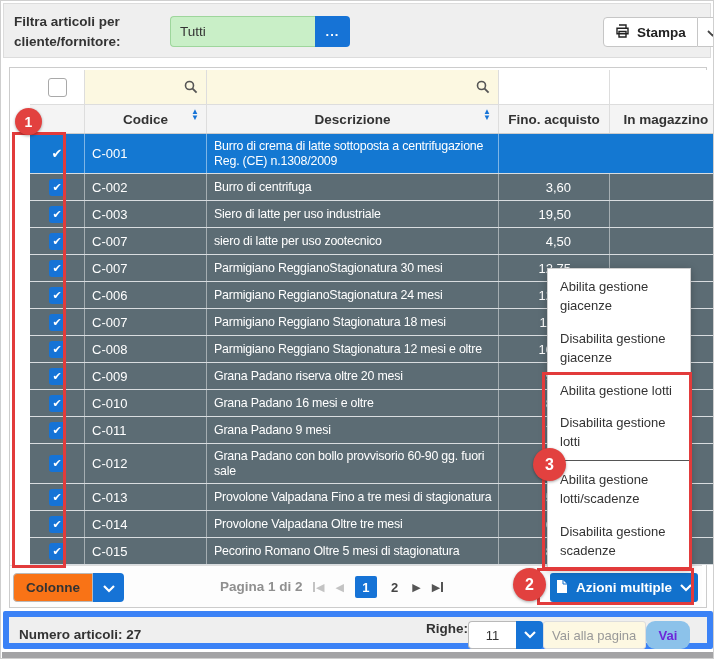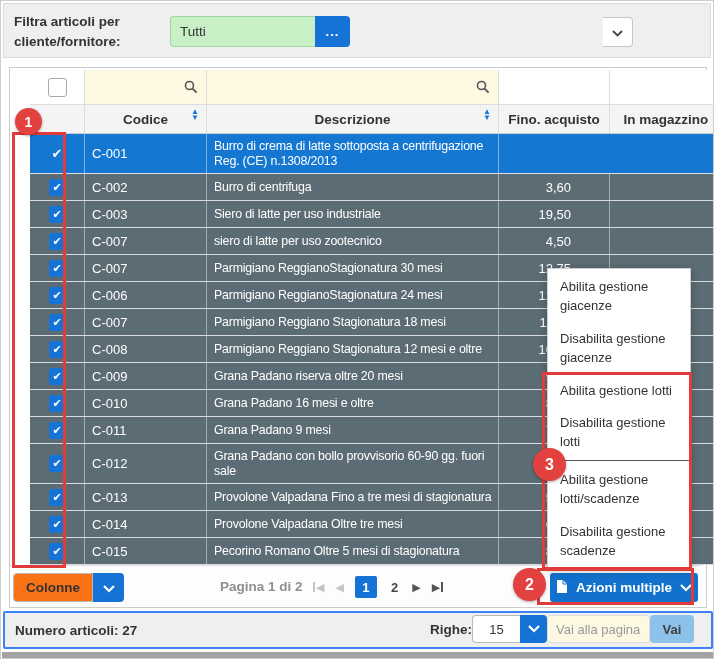--- a/index.html
+++ b/index.html
@@ -74,34 +74,34 @@
   .pg-btn.dim{color:#c3c3c3;}
   .pg-bar{display:inline-block;width:2px;height:10px;background:currentColor;}
   .pg-num{font-size:13px;font-weight:bold;color:#444;cursor:pointer;padding:0 3px;}
   .pg-num.active{background:#1673d6;color:#fff;width:22px;height:22px;display:flex;align-items:center;
     justify-content:center;border-radius:2px;padding:0;}
   .azioni-btn{position:absolute;left:540px;top:7px;width:148px;height:29px;background:#1271cc;border:none;
     border-radius:3px;color:#fff;font-size:13.5px;font-weight:bold;display:flex;align-items:center;
     justify-content:center;gap:8px;cursor:pointer;font-family:inherit;}
   
   .footer{position:absolute;left:2px;top:610px;width:710px;height:38px;background:#efefef;
-    border:2px solid #3b82f6;border-radius:2px;box-sizing:border-box;}
+    border:6px solid #3b82f6;border-radius:2px;box-sizing:border-box;}
   .count-label{position:absolute;left:10px;top:0;height:36px;line-height:36px;font-size:13.5px;
     font-weight:bold;color:#333;}
-  .footer-right{position:absolute;right:17px;top:4px;height:24px;display:flex;align-items:center;gap:0;}
+  .footer-right{position:absolute;right:17px;top:4px;height:24px;display:flex;gap:0;}
   .righe-label{font-size:13.5px;font-weight:bold;color:#333;}
   .righe-select{display:flex;height:28px;cursor:pointer;}
   .righe-value{width:47px;background:#fff;border:1px solid #b9b9b9;border-right:none;border-radius:4px 0 0 4px;
     display:flex;align-items:center;justify-content:center;font-size:13px;color:#333;}
   .righe-caret{width:27px;background:#1673d6;border-radius:0 4px 4px 0;display:flex;align-items:center;
     justify-content:center;}
   .goto-input{width:103px;height:28px;box-sizing:border-box;background:#fdf8e2;border:1px solid #ddd;
     border-radius:3px;padding:0 8px;font-size:13px;color:#555;outline:none;font-family:inherit;}
   .goto-input::placeholder{color:#999;}
-  .vai-btn{width:44px;height:28px;background:#8cc2ea;border:none;border-radius:4px;color:#404040;
+  .vai-btn{width:44px;height:28px;background:#8cc2ea;border:none;border-radius:9px;color:#6d28d9;
     font-size:13px;font-weight:bold;cursor:pointer;font-family:inherit;}
   .bottom-band{position:absolute;left:1px;top:651px;width:712px;height:7px;background:#a3a3a5;}
   
   .ctx-menu{position:absolute;left:546px;top:267px;width:144px;height:301px;background:#fff;
     border:1px solid #cfcfcf;box-shadow:0 2px 8px rgba(0,0,0,0.25);box-sizing:border-box;z-index:5;
     display:flex;flex-direction:column;justify-content:space-between;padding:2px 0;}
   .ctx-item{padding:6px 12px;font-size:13px;color:#333;line-height:19px;cursor:pointer;}
   .ctx-divider{border-top:1px solid #555;margin:1px 0;}
   
   .ann-rect{position:absolute;border:3px solid #e23b3b;box-sizing:border-box;z-index:8;pointer-events:none;}
@@ -120,20 +120,28 @@
 
 <div class="screen">
 
   <div class="filter-bar">
     <div class="filter-label">Filtra articoli per cliente/fornitore:</div>
     <div class="filter-group">
       <input class="filter-input" type="text" value="Tutti" style="">
       <button class="browse-btn">...</button>
     </div>
     <div class="stampa-group">
+      <div class="stampa-main">
+        <span>
+          <svg width="15" height="14" viewBox="0 0 15 14">
+              <path d="M4 1h7v3M2 4.2h11v5.6H2zM4 7.5h7V13H4z" fill="none" stroke="#222" stroke-width="1.4"></path>
+            </svg>
+        </span>
+        <span>Stampa</span>
+      </div>
       <div class="stampa-caret">
         <span>
           <svg width="11" height="7" viewBox="0 0 11 7">
               <polyline points="1,1 5.5,5.5 10,1" fill="none" stroke="#444" stroke-width="1.8"></polyline>
             </svg>
         </span>
       </div>
     </div>
   </div>
 
@@ -186,21 +194,21 @@
       <div class="td w-stock">
         <span>In magazzino</span>
       </div>
     </div>
     <div id="tbody">
         <div class="trow drow tall selected">
           <div class="td w-cb cell-cb">
             <div class="cb-checked">✔</div>
           </div>
           <div class="td w-code cell-code">C-001</div>
-          <div class="td w-desc cell-desc">Burro di crema di latte sottoposta a centrifugazione Reg. (CE) n.1308/2013</div>
+          <div class="td w-desc cell-desc">Burro di crema di latte sottoposta a centrifugazione Reg. (CE) n.1308/2009</div>
           <div class="td w-stock"></div>
         </div>
         <div class="trow drow">
           <div class="td w-cb cell-cb">
             <div class="cb-checked">✔</div>
           </div>
           <div class="td w-code cell-code">C-002</div>
           <div class="td w-desc cell-desc">Burro di centrifuga</div>
           <div class="td w-price cell-price">3,60</div>
           <div class="td w-stock"></div>
@@ -361,21 +369,21 @@
           </svg>
       </span>
     </button>
   </div>
 
   <div class="footer">
     <div class="count-label">Numero articoli: 27</div>
     <div class="footer-right">
       <span class="righe-label">Righe:</span>
       <div class="righe-select">
-        <span class="righe-value">15</span>
+        <span class="righe-value">11</span>
         <span class="righe-caret">
           <svg width="12" height="8" viewBox="0 0 12 8">
               <polyline points="1,1 6,6 11,1" fill="none" stroke="#fff" stroke-width="2.2"></polyline>
             </svg>
         </span>
       </div>
       <input class="goto-input" type="text" placeholder="Vai alla pagina..." style="">
       <button class="vai-btn">Vai</button>
     </div>
   </div>

